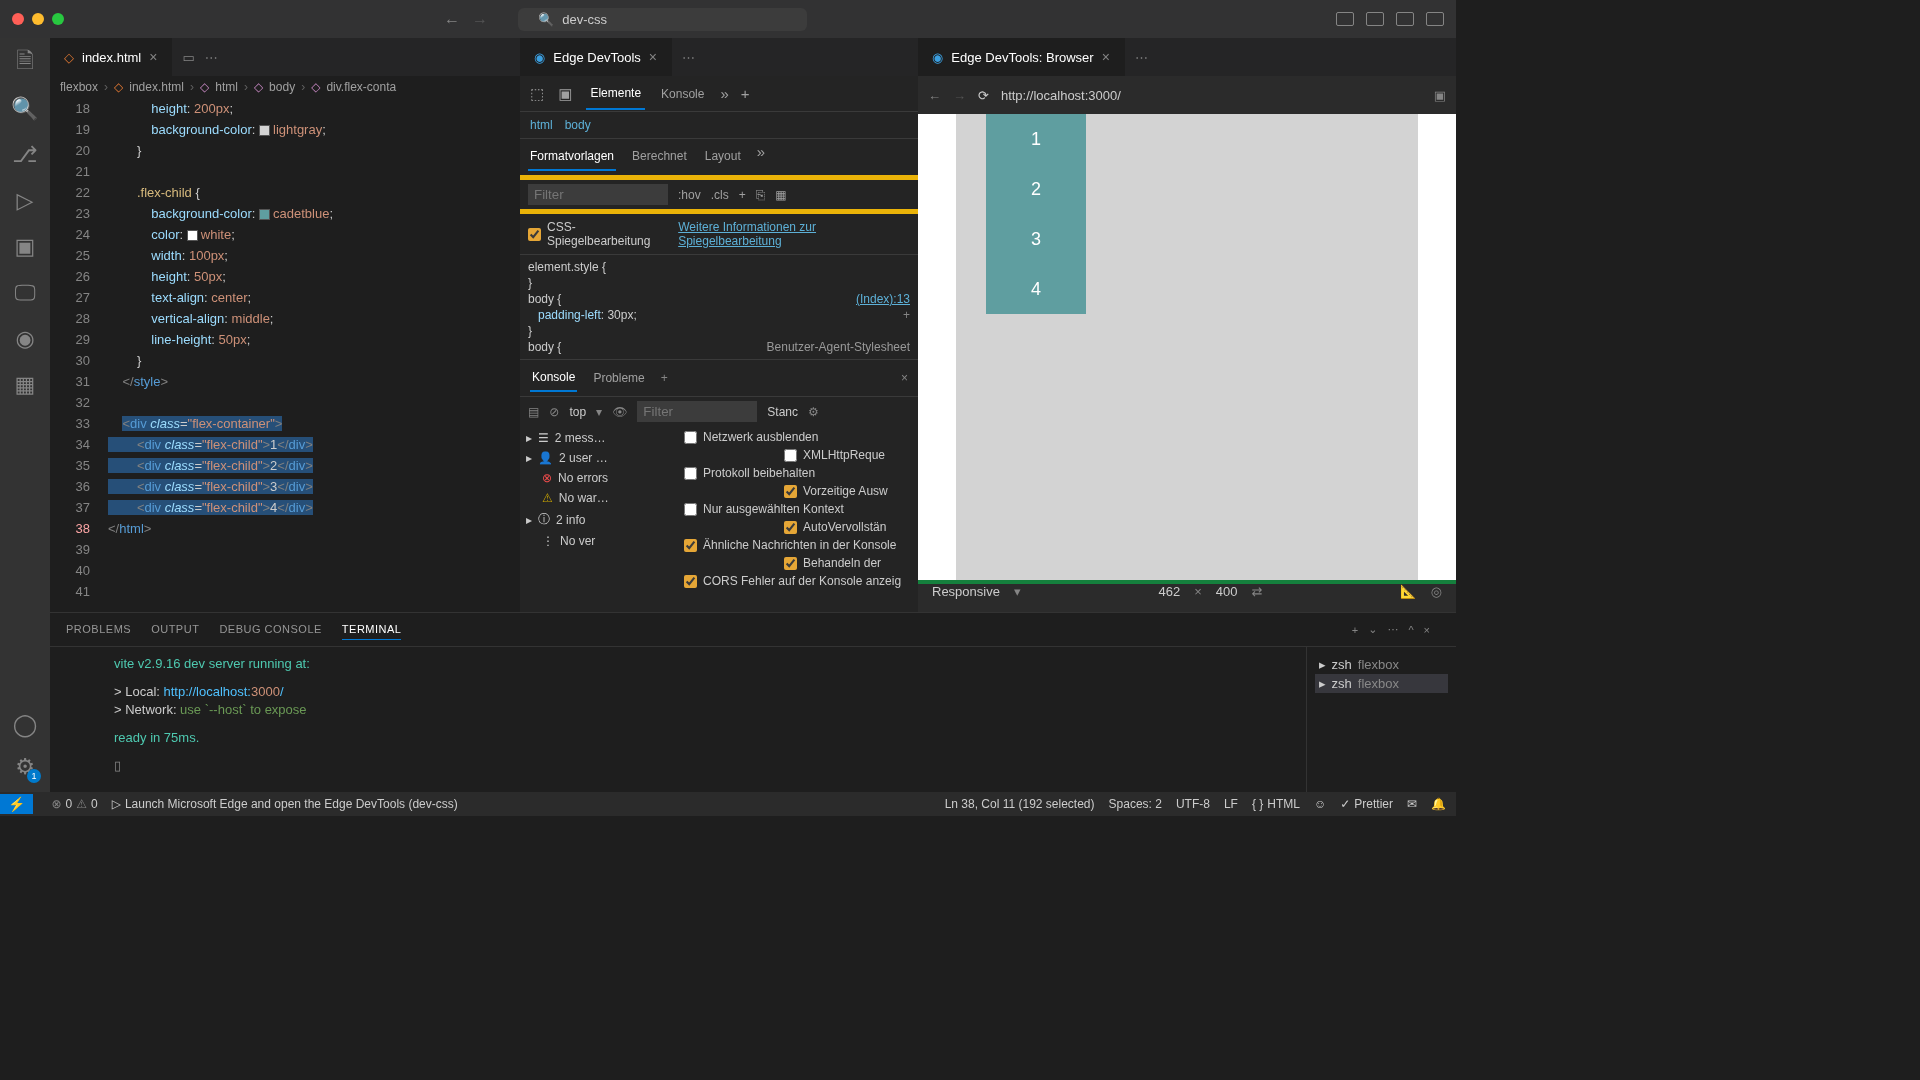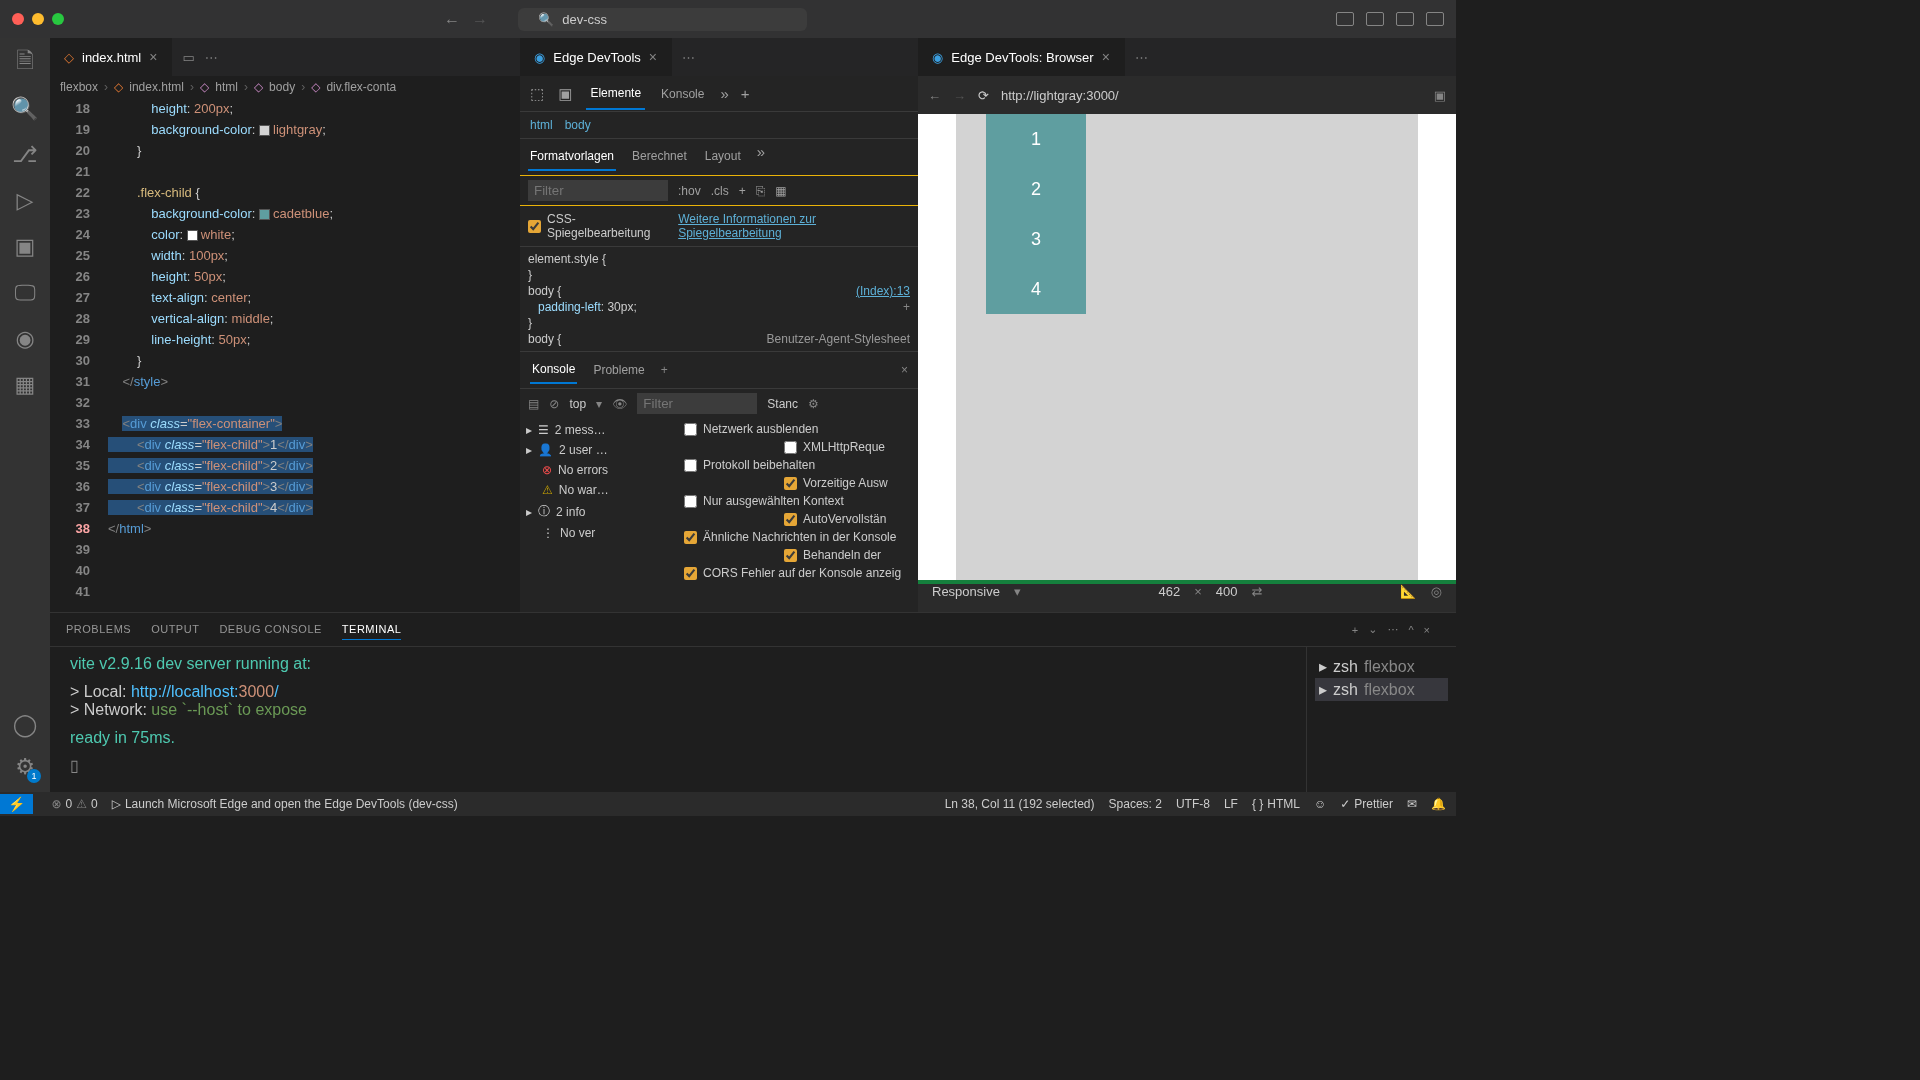--- a/index.html
+++ b/index.html
@@ -36,21 +36,21 @@
 .tab-actions { display: flex; align-items: center; gap: 10px; padding: 0 10px; }
 
 
 .editor-devtools { display: flex; flex: 1; overflow: hidden; }
 
 .code-pane { width: 470px; display: flex; flex-direction: column; background: #1e1e1e; }
 .breadcrumbs { padding: 4px 10px; display: flex; align-items: center; gap: 6px; color: #a0a0a0; font-size: 12px; overflow: hidden; }
 .bc-sep { color: #606060; }
 .code-body { display: flex; flex: 1; overflow: hidden; font-family: 'Menlo', 'Monaco', monospace; font-size: 13px; line-height: 21px; }
 .gutter { width: 58px; text-align: right; color: #858585; padding-right: 18px; user-select: none; }
-.gutter div { height: 21px; font-weight: bold; }
+.gutter div { height: 21px; }
 .code-lines { flex: 1; }
 .code-lines .ln { height: 21px; white-space: pre; }
 .sel { background: #264f78; }
 
 .tok-prop { color: #9cdcfe; }
 .tok-val { color: #ce9178; }
 .tok-tag { color: #569cd6; }
 .tok-attr { color: #9cdcfe; font-style: italic; }
 .tok-str { color: #ce9178; }
 .tok-sel { color: #d7ba7d; }
@@ -58,21 +58,21 @@
 .swatch { display: inline-block; width: 11px; height: 11px; border: 1px solid #555; vertical-align: middle; margin-right: 3px; }
 
 
 .devtools { width: 398px; background: #242424; display: flex; flex-direction: column; font-size: 12px; }
 .dt-toolbar { height: 36px; display: flex; align-items: center; gap: 14px; padding: 0 10px; border-bottom: 1px solid #3a3a3a; }
 .dt-tool { color: #a0a0a0; font-size: 15px; }
 .dt-tabs { display: flex; gap: 12px; align-items: center; }
 .dt-tab { color: #a0a0a0; padding: 8px 4px; }
 .dt-tab.active { color: #ffffff; border-bottom: 2px solid #0078d4; }
 .dt-breadcrumb { padding: 6px 10px; display: flex; gap: 12px; color: #5db0d7; border-bottom: 1px solid #3a3a3a; }
-.styles-toolbar { display: flex; align-items: center; gap: 10px; padding: 4px 8px; border-bottom: 1px solid #eab308; }
+.styles-toolbar { display: flex; align-items: center; gap: 10px; padding: 4px 8px; border-bottom: 5px solid #eab308; }
 .style-subtabs { display: flex; gap: 14px; }
 .style-subtab { color: #a0a0a0; padding: 6px 2px; }
 .style-subtab.active { color: #fff; border-bottom: 2px solid #0078d4; }
 .filter-input { background: #3c3c3c; border: none; color: #ccc; padding: 3px 6px; width: 140px; }
 .hov-cls { display: flex; gap: 10px; align-items: center; color: #a0a0a0; font-family: monospace; }
 .mirror-row { display: flex; align-items: center; gap: 6px; padding: 6px 8px; border-bottom: 1px solid #3a3a3a; }
 .mirror-link { color: #5db0d7; text-decoration: underline; }
 .styles-body { padding: 4px 8px; font-family: monospace; font-size: 12px; line-height: 16px; }
 .rule-src { float: right; color: #5db0d7; text-decoration: underline; }
 .css-prop { color: #9cdcfe; }
@@ -96,21 +96,21 @@
 .pv-body { flex: 1; background: white; display: flex; justify-content: center; overflow: hidden; }
 .pv-device { width: 462px; background: lightgray; padding-left: 30px; }
 .flex-child-pv { width: 100px; height: 50px; background: cadetblue; color: white; text-align: center; line-height: 50px; font-size: 18px; }
 .pv-statusbar { height: 32px; background: #2b2b2b; display: flex; align-items: flex-start; gap: 14px; padding: 0 14px; border-top: 4px solid #15803d; }
 
 
 .panel { height: 180px; background: #1e1e1e; border-top: 1px solid #333; display: flex; flex-direction: column; }
 .panel-tabs { display: flex; gap: 20px; padding: 6px 16px; border-bottom: 1px solid #333; font-size: 11px; }
 .panel-tab { color: #969696; padding: 4px 0; letter-spacing: 0.5px; }
 .panel-tab.active { color: #ffffff; border-bottom: 1px solid #0078d4; }
-.panel-body { flex: 1; display: flex; font-family: monospace; font-size: 16px; }
+.panel-body { flex: 1; display: flex; font-family: monospace; font-size: 13px; padding-left: 44px; }
 .terminal-out { flex: 1; padding: 8px 20px; line-height: 18px; }
 .terminal-side { width: 150px; padding: 8px; border-left: 1px solid #333; }
 .term-item { display: flex; align-items: center; gap: 6px; padding: 2px 4px; }
 .term-item.active { background: #37373d; }
 .panel-actions { display: flex; gap: 10px; padding: 0 10px; align-items: center; margin-left: auto; }
 
 
 .statusbar { height: 24px; background: #2b2b2b; display: flex; align-items: center; padding: 0 10px; font-size: 12px; gap: 14px; color: #cccccc; }
 .sb-item { display: flex; align-items: center; gap: 4px; }
 .sb-remote { background: #0078d4; color: white; padding: 2px 8px; margin-left: -10px; margin-right: 4px; font-size: 14px; }
@@ -401,21 +401,21 @@
             </div>
           </div>
         </div>
       </div>
 
       <div class="preview">
         <div class="pv-toolbar">
           <span style="color:#858585">←</span>
           <span style="color:#555">→</span>
           <span style="color:#ccc">⟳</span>
-          <span class="url-bar">http://lightgray:3000/</span>
+          <span class="url-bar">http://localhost:3000/</span>
           <span style="color:#858585">▣</span>
         </div>
         <div class="pv-body">
           <div class="pv-device">
             <div class="flex-child-pv">1</div>
             <div class="flex-child-pv">2</div>
             <div class="flex-child-pv">3</div>
             <div class="flex-child-pv">4</div>
           </div>
         </div>

